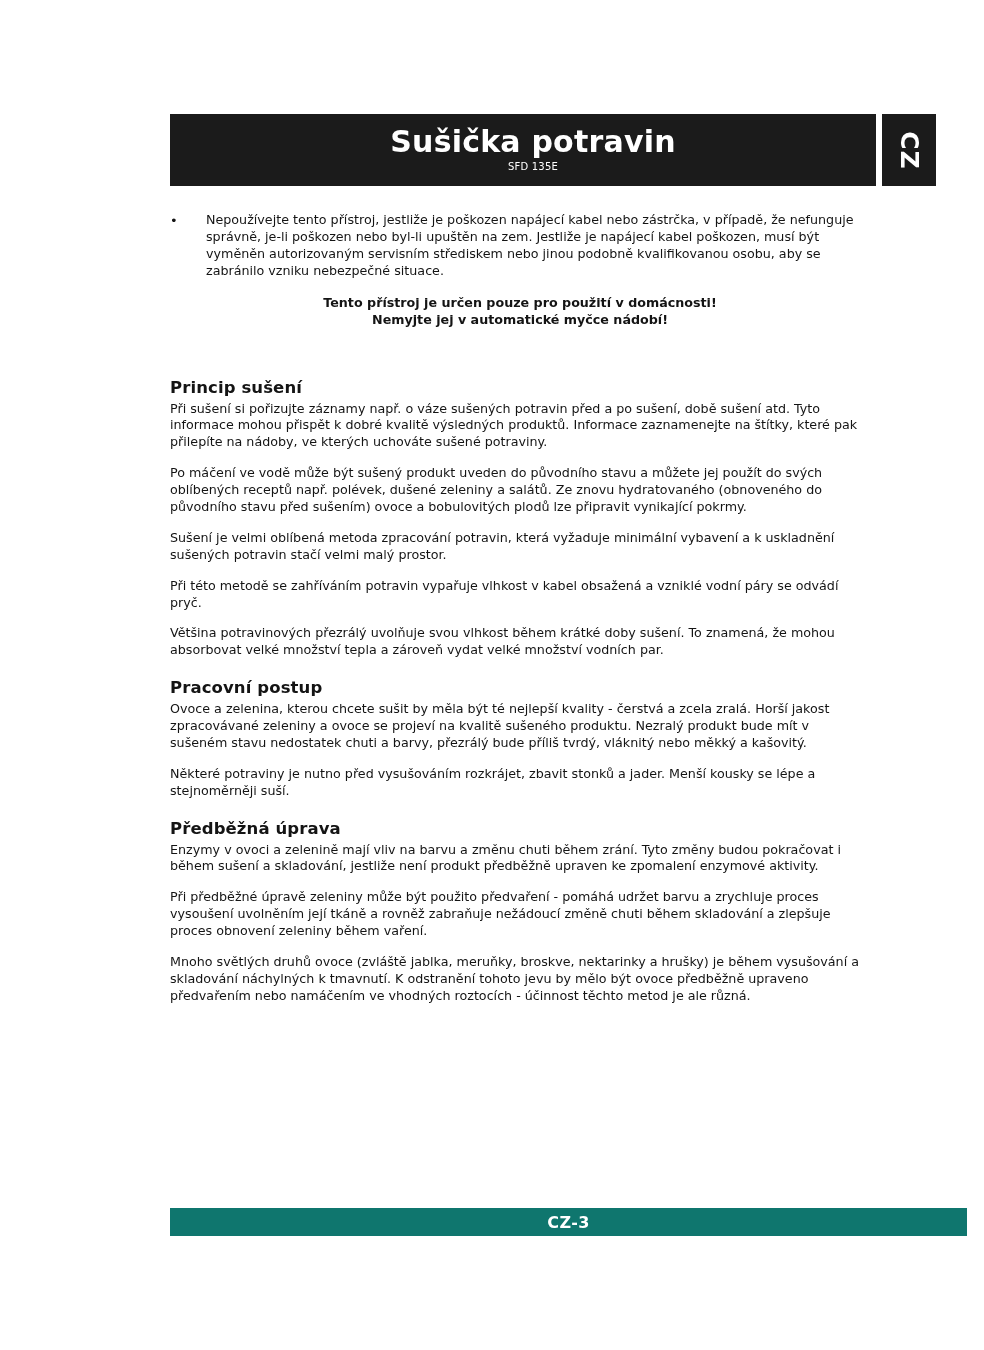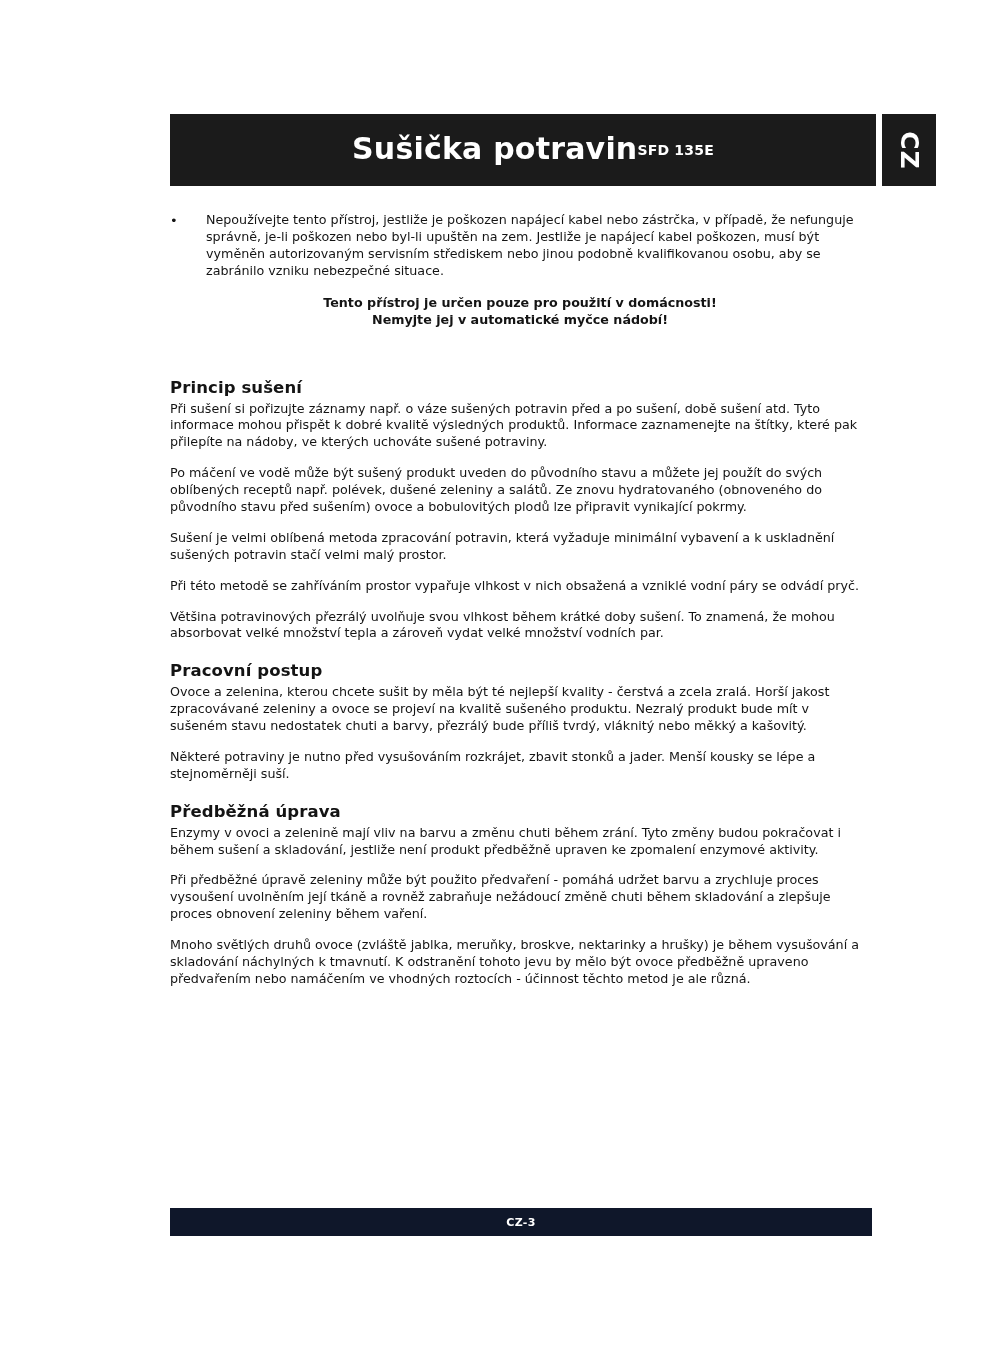--- a/index.html
+++ b/index.html
@@ -30,34 +30,35 @@
     width: 766px;
     height: 72px;
     display: flex;
     align-items: stretch;
   }
   .header-main {
     flex: 1 1 auto;
     background: #1b1b1b;
     color: #ffffff;
     display: flex;
+    flex-direction: column;
     align-items: center;
     justify-content: center;
     padding-bottom: 4px;
     padding-left: 20px;
   }
   .header-title {
     font-size: 30px;
     font-weight: 600;
     letter-spacing: 0.2px;
     line-height: 1.1;
   }
   .header-sub {
-    font-size: 14px;
-    font-weight: 700;
+    font-size: 10px;
+    font-weight: 400;
     margin-top: 3px;
     letter-spacing: 0.2px;
   }
   .header-gap {
     width: 6px;
     background: #ffffff;
   }
   .header-lang {
     width: 54px;
     background: #1b1b1b;
@@ -116,28 +117,28 @@
   }
   p.para:last-child { margin-bottom: 0; }
   .sec-block { margin-bottom: 18px; }
   .sec-block:last-child { margin-bottom: 0; }
 
   
   .footer {
     position: absolute;
     left: 170px;
     top: 1208px;
-    width: 702px;
+    width: 797px;
     height: 28px;
-    background: #0f172a;
+    background: #0f766e;
     color: #ffffff;
     display: flex;
     align-items: center;
     justify-content: center;
-    font-size: 11px;
+    font-size: 16px;
     font-weight: 600;
     letter-spacing: 0.4px;
   }
 </style>
 </head>
 <body>
 
 <div class="page">
 
   <div class="header">
@@ -161,21 +162,21 @@
     <div class="center-note">Tento přístroj je určen pouze pro použití v domácnosti!</div>
     <div class="center-note" style="margin-top:0">Nemyjte jej v automatické myčce nádobí!</div>
 
     <div class="spacer-lg"></div>
 
     <div class="sec-block">
       <h2 class="sec">Princip sušení</h2>
       <p class="para">Při sušení si pořizujte záznamy např. o váze sušených potravin před a po sušení, době sušení atd. Tyto informace mohou přispět k dobré kvalitě výsledných produktů. Informace zaznamenejte na štítky, které pak přilepíte na nádoby, ve kterých uchováte sušené potraviny.</p>
       <p class="para">Po máčení ve vodě může být sušený produkt uveden do původního stavu a můžete jej použít do svých oblíbených receptů např. polévek, dušené zeleniny a salátů. Ze znovu hydratovaného (obnoveného do původního stavu před sušením) ovoce a bobulovitých plodů lze připravit vynikající pokrmy.</p>
       <p class="para">Sušení je velmi oblíbená metoda zpracování potravin, která vyžaduje minimální vybavení a k uskladnění sušených potravin stačí velmi malý prostor.</p>
-      <p class="para">Při této metodě se zahříváním prostor vypařuje vlhkost v nich obsažená a vzniklé vodní páry se odvádí pryč.</p>
+      <p class="para">Při této metodě se zahříváním potravin vypařuje vlhkost v kabel obsažená a vzniklé vodní páry se odvádí pryč.</p>
       <p class="para">Většina potravinových přezrálý uvolňuje svou vlhkost během krátké doby sušení. To znamená, že mohou absorbovat velké množství tepla a zároveň vydat velké množství vodních par.</p>
     </div>
 
     <div class="sec-block">
       <h2 class="sec">Pracovní postup</h2>
       <p class="para">Ovoce a zelenina, kterou chcete sušit by měla být té nejlepší kvality - čerstvá a zcela zralá. Horší jakost zpracovávané zeleniny a ovoce se projeví na kvalitě sušeného produktu. Nezralý produkt bude mít v sušeném stavu nedostatek chuti a barvy, přezrálý bude příliš tvrdý, vláknitý nebo měkký a kašovitý.</p>
       <p class="para">Některé potraviny je nutno před vysušováním rozkrájet, zbavit stonků a jader. Menší kousky se lépe a stejnoměrněji suší.</p>
     </div>
 
     <div class="sec-block">

